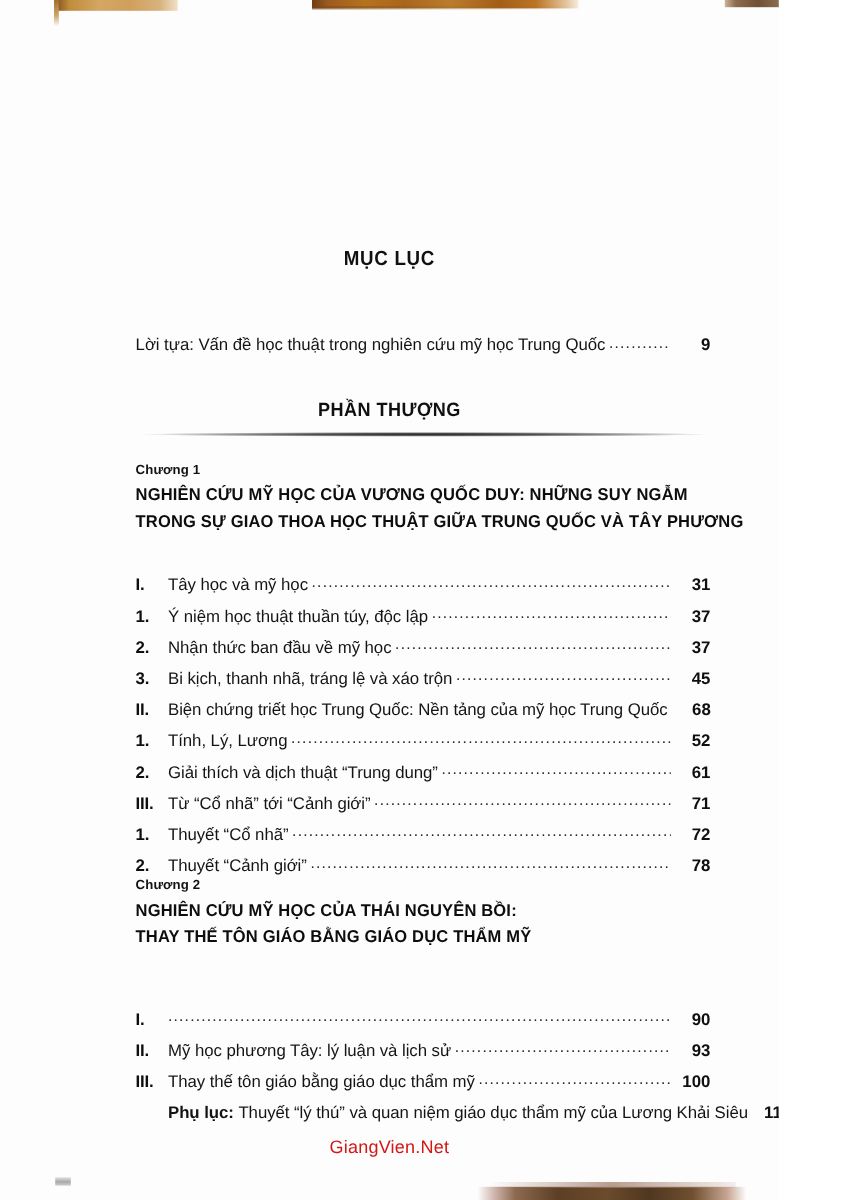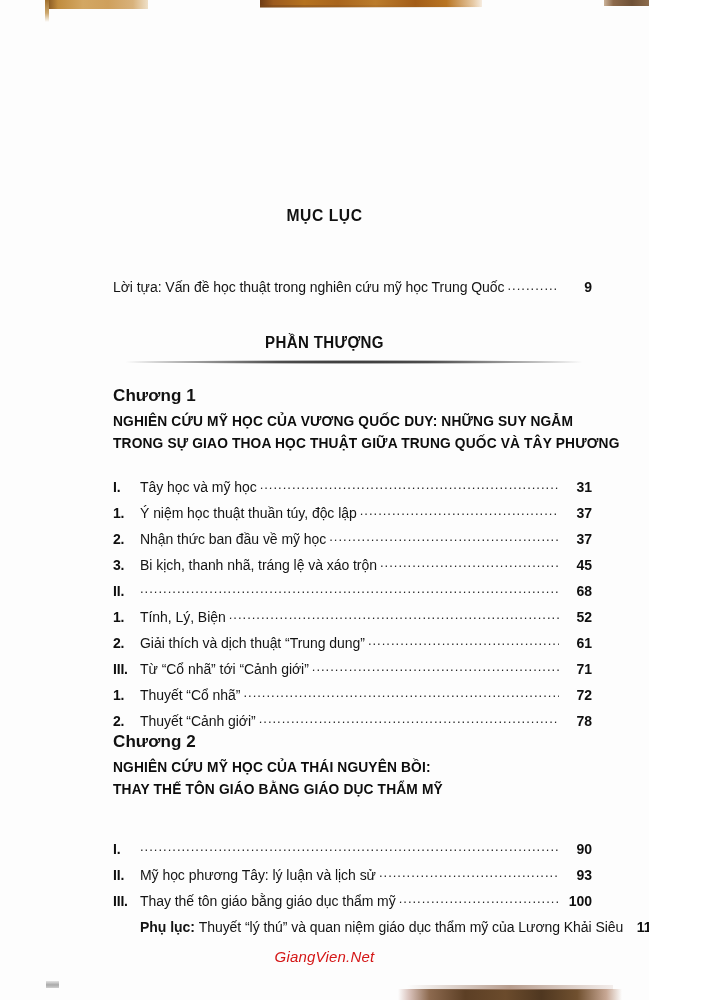--- a/index.html
+++ b/index.html
@@ -106,21 +106,21 @@
       radial-gradient(ellipse 236px 2px at 50% 50%, #2b2b2b 0%, #4d4d4d 40%, #9b9b9b 70%, rgba(200,200,200,0) 100%);
   }
 
   
   .chapter-block { position: absolute; left: 113px; width: 479px; }
   #chapter-1-block { top: 386px; }
   #chapter-2-block { top: 732px; }
 
   .chapter-label {
     font-weight: bold;
-    font-size: 17px;
+    font-size: 11px;
     color: #121212;
     margin-bottom: 4px;
     letter-spacing: 0.1px;
   }
   .chapter-heading-line {
     font-weight: bold;
     font-size: 14.2px;
     color: #0d0d0d;
     letter-spacing: 0.15px;
     line-height: 1.55;
@@ -189,21 +189,20 @@
 
   
   .watermark {
     position: absolute;
     left: 0; right: 0; top: 948px;
     text-align: center;
     color: #d41616;
     font-size: 15px;
     font-weight: normal;
     letter-spacing: 0.2px;
-    font-style: italic;
   }
 </style>
 </head>
 <body>
 
 <div class="page">
 
   <div class="scan-artifact" id="artifact-top-left"></div>
   <div class="scan-artifact" id="artifact-top-mid"></div>
   <div class="scan-artifact" id="artifact-top-right"></div>
@@ -249,26 +248,27 @@
         <span class="toc-page">37</span>
       </div>
       <div class="toc-entry">
         <span class="toc-num">3.</span>
         <span class="toc-text">Bi kịch, thanh nhã, tráng lệ và xáo trộn</span>
         <span class="toc-leader"></span>
         <span class="toc-page">45</span>
       </div>
       <div class="toc-entry">
         <span class="toc-num">II.</span>
+        <span class="toc-text">Biện chứng triết học Trung Quốc: Nền tảng của mỹ học Trung Quốc</span>
         <span class="toc-leader"></span>
         <span class="toc-page">68</span>
       </div>
       <div class="toc-entry">
         <span class="toc-num">1.</span>
-        <span class="toc-text">Tính, Lý, Biện</span>
+        <span class="toc-text">Tính, Lý, Lương</span>
         <span class="toc-leader"></span>
         <span class="toc-page">52</span>
       </div>
       <div class="toc-entry">
         <span class="toc-num">2.</span>
         <span class="toc-text">Giải thích và dịch thuật “Trung dung”</span>
         <span class="toc-leader"></span>
         <span class="toc-page">61</span>
       </div>
       <div class="toc-entry">

